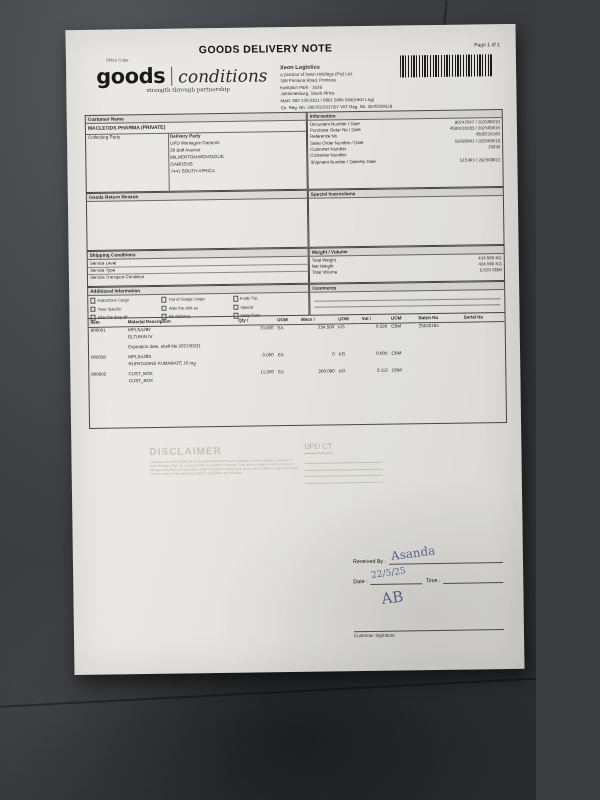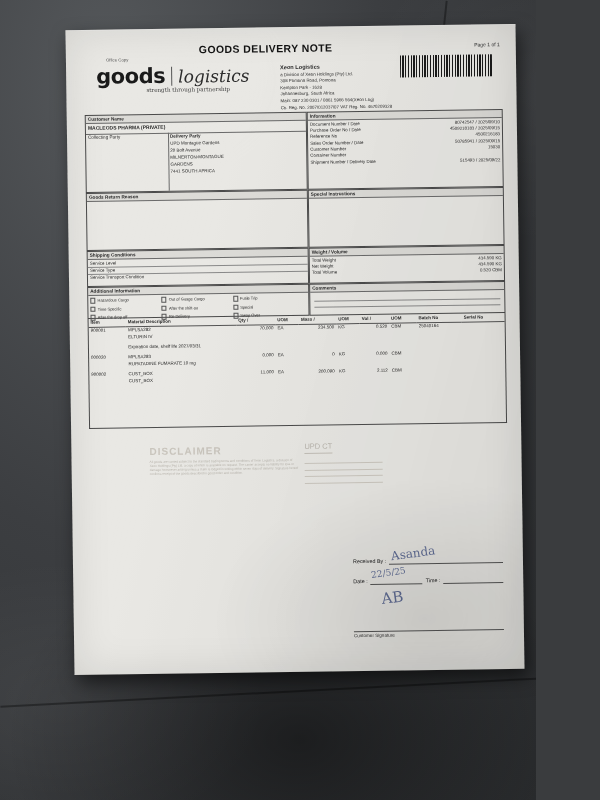--- a/index.html
+++ b/index.html
@@ -114,21 +114,21 @@
   <div class="seat-seam" style="left:430px;top:0;width:2px;height:300px;transform:rotate(6deg)"></div>
 
   <div id="paper">
     <div id="sheet">
 
       <div class="hdr-title">GOODS DELIVERY NOTE</div>
       <div class="hdr-page">Page 1 of 1</div>
       <div class="hdr-copy">Office Copy</div>
 
       <div class="logo">
-        <span class="xeon">goods</span><span class="bar"></span><span class="log">logistics</span>
+        <span class="xeon">goods</span><span class="bar"></span><span class="log">conditions</span>
         <span class="tag">strength through partnership</span>
       </div>
 
       <div class="co">
         <b>Xeon Logistics</b><br>
         <span>a Division of Xeon Holdings (Pty) Ltd.</span><br>
         <span>308 Pomona Road, Pomona</span><br>
         <span>Kempton Park - 1628</span><br>
         <span>Johannesburg, South Africa</span><br>
         <span>Main: 087 230 0301 / 0861 5966 564(Xeon Log)</span><br>

